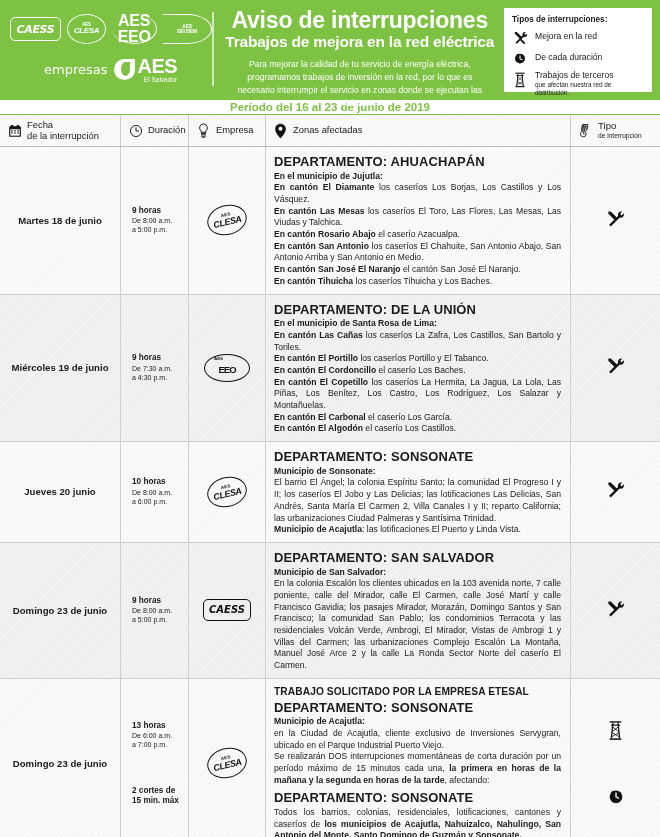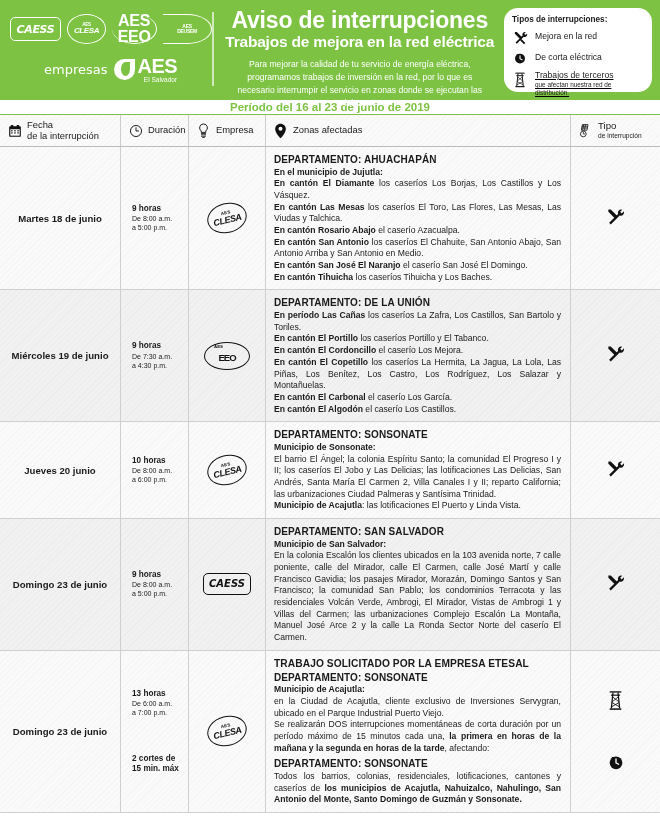--- a/index.html
+++ b/index.html
@@ -141,37 +141,37 @@
   .h-body {
     font-size: 8.6px;
     line-height: 1.5;
     margin-top: 7px;
     padding: 0 4px;
   }
 
   .legend-box {
     width: 148px;
     background: #ffffff;
-    border-radius: 14px;
+    border-radius: 1px;
     margin: 8px 8px 8px 0;
     padding: 7px 8px 6px 8px;
   }
   .legend-title {
     font-size: 8.2px;
     font-weight: bold;
     color: #1a1a1a;
     margin-bottom: 5px;
   }
   .legend-item {
     display: flex;
     align-items: center;
     gap: 7px;
     margin-bottom: 5px;
   }
-  .legend-item:last-child { margin-bottom: 0; align-items: flex-start; text-decoration: underline; }
+  .legend-item:last-child { margin-bottom: 0; align-items: flex-start; }
   .legend-ico {
     width: 16px; height: 16px;
     flex-shrink: 0;
     display: flex; align-items: center; justify-content: center;
   }
   .legend-lbl { font-size: 8.6px; color: #1a1a1a; line-height: 1.15; }
   .legend-lbl .note { display: block; font-size: 6.4px; margin-top: 0.5px; }
 
   
   .period {
@@ -257,21 +257,21 @@
     text-align: justify;
     padding: 6px 9px 6px 8px;
   }
   .cell-tipo {
     width: 90px;
     display: flex; align-items: center; justify-content: center;
   }
   .cell-tipo.stacked {
     flex-direction: column; justify-content: space-around; padding: 18px 0;
   }
-  .zone-h { font-size: 10px; font-weight: bold; letter-spacing: 0.1px; }
+  .zone-h { font-size: 13px; font-weight: bold; letter-spacing: 0.1px; }
   .zone-h-big { font-size: 10.2px; font-weight: bold; letter-spacing: 0.1px; }
   .b { font-weight: bold; }
   .blk { margin-top: 7px; }
 
   
   .mark {
     border: 1.3px solid #111111;
     color: #111111;
     display: flex; align-items: center; justify-content: center;
     flex-direction: column;
@@ -356,21 +356,21 @@
       </div>
 
       <div class="legend-item">
         <span class="legend-ico">
           <svg width="14" height="14" viewBox="0 0 24 24">
             <circle cx="12" cy="13" r="8.5" fill="#111"></circle>
             <path d="M12 8 v5 l3.5 2" stroke="#fff" stroke-width="1.8" fill="none" stroke-linecap="round"></path>
             <path d="M6 5 l5 1 -3 3 Z" fill="#111"></path>
           </svg>
         </span>
-        <span class="legend-lbl">De corta eléctrica</span>
+        <span class="legend-lbl">De cada duración</span>
       </div>
 
       <div class="legend-item">
         <span class="legend-ico">
           <svg width="14" height="17" viewBox="0 0 18 26">
             <rect x="2" y="2.5" width="14" height="1.6" fill="#111"></rect>
             <rect x="3.5" y="6.5" width="11" height="1.4" fill="#111"></rect>
             <path d="M6 4 L4 23 M12 4 L14 23" stroke="#111" stroke-width="1.5"></path>
             <path d="M5.2 9 L12.8 15 M12.8 9 L5.2 15" stroke="#111" stroke-width="1"></path>
             <path d="M4.6 16 L13.4 21 M13.4 16 L4.6 21" stroke="#111" stroke-width="1"></path>
@@ -480,21 +480,21 @@
           <span class="n">CLESA</span>
         </span>
       </div>
       <div class="cell cell-zonas">
         <div class="zone-h">DEPARTAMENTO: AHUACHAPÁN</div>
         <div class="b">En el municipio de Jujutla:</div>
         <div><span class="b">En cantón El Diamante</span><span> los caseríos Los Borjas, Los Castillos y Los Vásquez.</span></div>
         <div><span class="b">En cantón Las Mesas</span><span> los caseríos El Toro, Las Flores, Las Mesas, Las Viudas y Talchica.</span></div>
         <div><span class="b">En cantón Rosario Abajo</span><span> el caserío Azacualpa.</span></div>
         <div><span class="b">En cantón San Antonio</span><span> los caseríos El Chahuite, San Antonio Abajo, San Antonio Arriba y San Antonio en Medio.</span></div>
-        <div><span class="b">En cantón San José  El Naranjo</span><span> el caserío San José El Domingo.</span></div>
+        <div><span class="b">En cantón San José  El Naranjo</span><span> el cantón San José El Naranjo.</span></div>
         <div><span class="b">En cantón Tihuicha</span><span> los caseríos Tihuicha y Los Baches.</span></div>
       </div>
       <div class="cell cell-tipo">
         <span>
           <svg width="19" height="19" viewBox="0 0 24 24">
             <path d="M3 3 L6 3 L15 12 L12 15 L3 6 Z" fill="#111"></path>
             <path d="M20.5 3.5 a4 4 0 0 0-5.2 5.2 L4 20 l2 2 L17.3 10.7 a4 4 0 0 0 5.2-5.2 l-2.6 2.6 -2-2 Z" fill="#111"></path>
           </svg>
         </span>
       </div>
@@ -510,23 +510,24 @@
         </div>
       </div>
       <div class="cell cell-emp">
         <span class="mark mark-eeo">
           <span class="t">AES</span>
           <span class="n">EEO</span>
         </span>
       </div>
       <div class="cell cell-zonas">
         <div class="zone-h">DEPARTAMENTO: DE LA UNIÓN</div>
-        <div><span class="b">En período Las Cañas</span><span> los caseríos La Zafra, Los Castillos, San Bartolo y Toriles.</span></div>
+        <div class="b">En el municipio de Santa Rosa de Lima:</div>
+        <div><span class="b">En cantón Las Cañas</span><span> los caseríos La Zafra, Los Castillos, San Bartolo y Toriles.</span></div>
         <div><span class="b">En cantón El Portillo</span><span> los caseríos Portillo y El Tabanco.</span></div>
-        <div><span class="b">En cantón El Cordoncillo</span><span> el caserío Los Mejora.</span></div>
+        <div><span class="b">En cantón El Cordoncillo</span><span> el caserío Los Baches.</span></div>
         <div><span class="b">En cantón El Copetillo</span><span> los caseríos La Hermita, La Jagua, La Lola, Las Piñas, Los Benítez, Los Castro, Los Rodríguez, Los Salazar y Montañuelas.</span></div>
         <div><span class="b">En cantón El Carbonal</span><span> el  caserío Los García.</span></div>
         <div><span class="b">En cantón El Algodón</span><span> el caserío Los Castillos.</span></div>
       </div>
       <div class="cell cell-tipo">
         <span>
           <svg width="19" height="19" viewBox="0 0 24 24">
             <path d="M3 3 L6 3 L15 12 L12 15 L3 6 Z" fill="#111"></path>
             <path d="M20.5 3.5 a4 4 0 0 0-5.2 5.2 L4 20 l2 2 L17.3 10.7 a4 4 0 0 0 5.2-5.2 l-2.6 2.6 -2-2 Z" fill="#111"></path>
           </svg>

